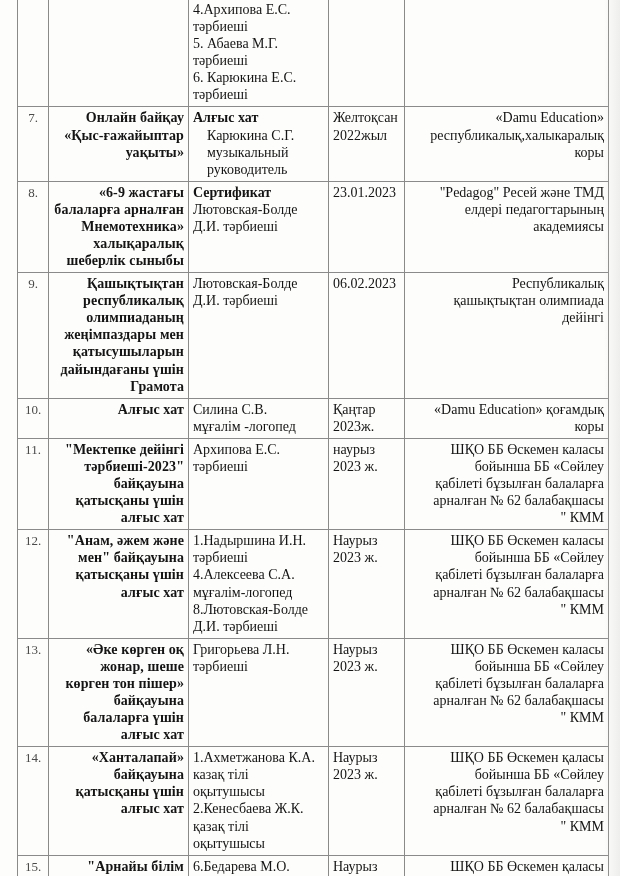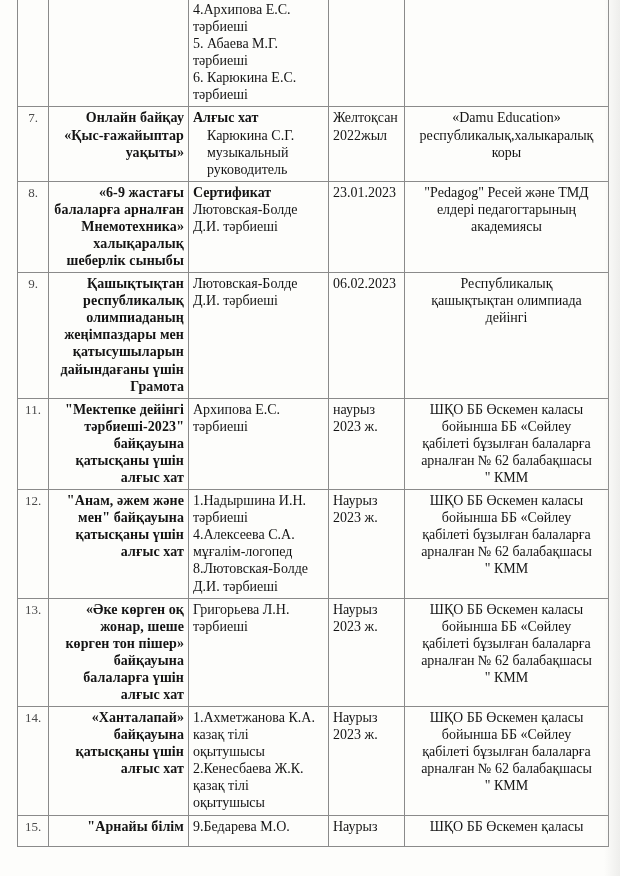--- a/index.html
+++ b/index.html
@@ -63,21 +63,21 @@
     font-size: 13px;
     padding-top: 3px;
   }
   td.title {
     text-align: right;
     font-weight: bold;
     letter-spacing: 0.1px;
   }
   td.people   { text-align: left; }
   td.date     { text-align: left; }
-  td.org      { text-align: center; }
+  td.org      { text-align: right; }
 
   .lead-bold {
     font-weight: bold;
     display: block;
   }
   .indent {
     display: block;
     padding-left: 14px;
   }
   .line { display: block; }
@@ -159,20 +159,33 @@
             <span class="line">Д.И. тәрбиешi</span>
           </td>
           <td class="date">06.02.2023</td>
           <td class="org">
             <span class="line">Республикалық</span>
             <span class="line">қашықтықтан олимпиада</span>
             <span class="line">дейінгі</span>
           </td>
         </tr>
         <tr>
+          <td class="num">10.</td>
+          <td class="title">Алғыс хат</td>
+          <td class="people">
+            <span class="line">Силина С.В.</span>
+            <span class="line">мұғалім -логопед</span>
+          </td>
+          <td class="date">Қаңтар 2023ж.</td>
+          <td class="org">
+            <span class="line">«Damu Education» қоғамдық</span>
+            <span class="line">коры</span>
+          </td>
+        </tr>
+        <tr>
           <td class="num">11.</td>
           <td class="title">"Мектепке дейінгі тәрбиеші-2023" байқауына қатысқаны үшін алғыс хат</td>
           <td class="people">
             <span class="line">Архипова Е.С.</span>
             <span class="line">тәрбиешi</span>
           </td>
           <td class="date">наурыз 2023 ж.</td>
           <td class="org">
             <span class="line">ШҚО ББ Өскемен каласы</span>
             <span class="line">бойынша ББ «Сөйлеу</span>
@@ -234,21 +247,21 @@
             <span class="line">бойынша ББ «Сөйлеу</span>
             <span class="line">қабілеті бұзылған балаларға</span>
             <span class="line">арналған № 62 балабақшасы</span>
             <span class="line">" КММ</span>
           </td>
         </tr>
         <tr class="clipped">
           <td class="num">15.</td>
           <td class="title">"Арнайы білім</td>
           <td class="people">
-            <span class="line">9.Бедарева М.О.</span>
+            <span class="line">6.Бедарева М.О.</span>
           </td>
           <td class="date">Наурыз</td>
           <td class="org">
             <span class="line">ШҚО ББ Өскемен қаласы</span>
           </td>
         </tr>
       </tbody>
   </table>
 </div>
 

